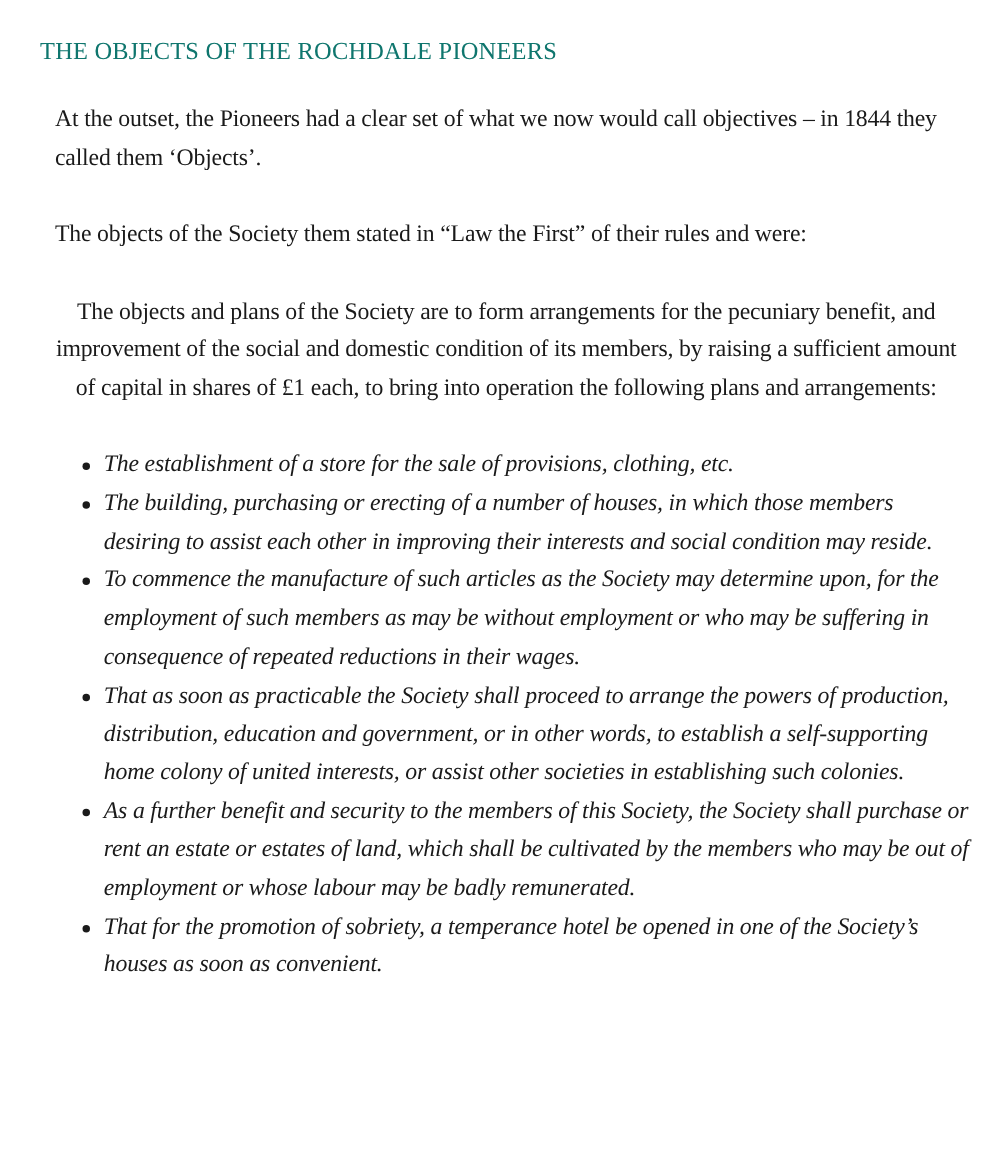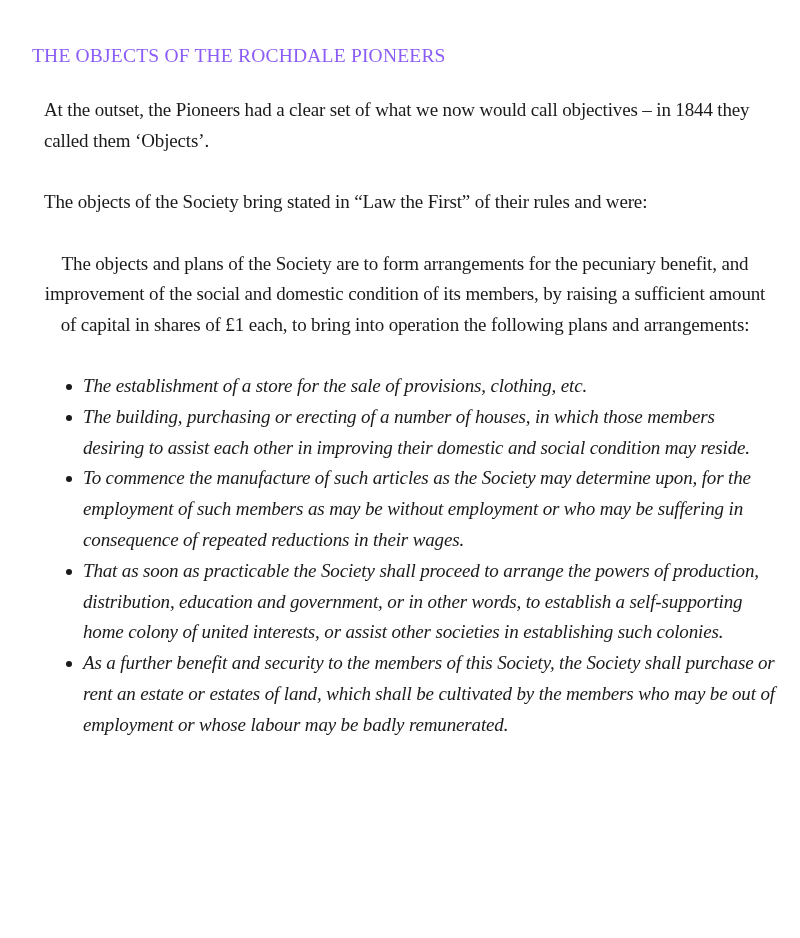--- a/index.html
+++ b/index.html
@@ -12,24 +12,24 @@
       height: 938px;
       overflow: hidden;
       font-family: "Liberation Serif", "DejaVu Serif", serif;
       color: #1a1a1a;
     }
     .content {
       padding: 0 22px 0 32px;
     }
     .heading {
       margin: 0;
-      padding-top: 44px;
+      padding-top: 30px;
       font-size: 19.5px;
       font-weight: normal;
-      color: #8b5cf6;
+      color: #0f766e;
       letter-spacing: 0.2px;
       line-height: 24px;
       height: 24px;
     }
     p {
       margin: 12px;
       font-size: 19px;
       line-height: 30.5px;
       letter-spacing: -0.15px;
     }
@@ -58,38 +58,42 @@
       background: #1a1a1a;
     }
   </style>
 </head>
 <body>
 
 <div class="content">
   <h2 class="heading">THE OBJECTS OF THE ROCHDALE PIONEERS</h2>
 
   <p class="p1">At the outset, the Pioneers had a clear set of what we now would call objectives – in 1844 they called them ‘Objects’.</p>
-  <p class="p2">The objects of the Society bring stated in “Law the First” of their rules and were:</p>
+  <p class="p2">The objects of the Society them stated in “Law the First” of their rules and were:</p>
   <p class="p3">The objects and plans of the Society are to form arrangements for the pecuniary benefit, and improvement of the social and domestic condition of its members, by raising a sufficient amount of capital in shares of £1 each, to bring into operation the following plans and arrangements:</p>
 
   <ul>
     <li>
       <span class="bullet"></span>
       <span>The establishment of a store for the sale of provisions, clothing, etc.</span>
     </li>
     <li>
       <span class="bullet"></span>
-      <span>The building, purchasing or erecting of a number of houses, in which those members desiring to assist each other in improving their domestic and social condition may reside.</span>
+      <span>The building, purchasing or erecting of a number of houses, in which those members desiring to assist each other in improving their interests and social condition may reside.</span>
     </li>
     <li>
       <span class="bullet"></span>
       <span>To commence the manufacture of such articles as the Society may determine upon, for the employment of such members as may be without employment or who may be suffering in consequence of repeated reductions in their wages.</span>
     </li>
     <li>
       <span class="bullet"></span>
       <span>That as soon as practicable the Society shall proceed to arrange the powers of production, distribution, education and government, or in other words, to establish a self-supporting home colony of united interests, or assist other societies in establishing such colonies.</span>
     </li>
     <li>
       <span class="bullet"></span>
       <span>As a further benefit and security to the members of this Society, the Society shall purchase or rent an estate or estates of land, which shall be cultivated by the members who may be out of employment or whose labour may be badly remunerated.</span>
     </li>
+    <li>
+      <span class="bullet"></span>
+      <span>That for the promotion of sobriety, a temperance hotel be opened in one of the Society’s houses as soon as convenient.</span>
+    </li>
   </ul>
 </div>
 
 </body></html>

